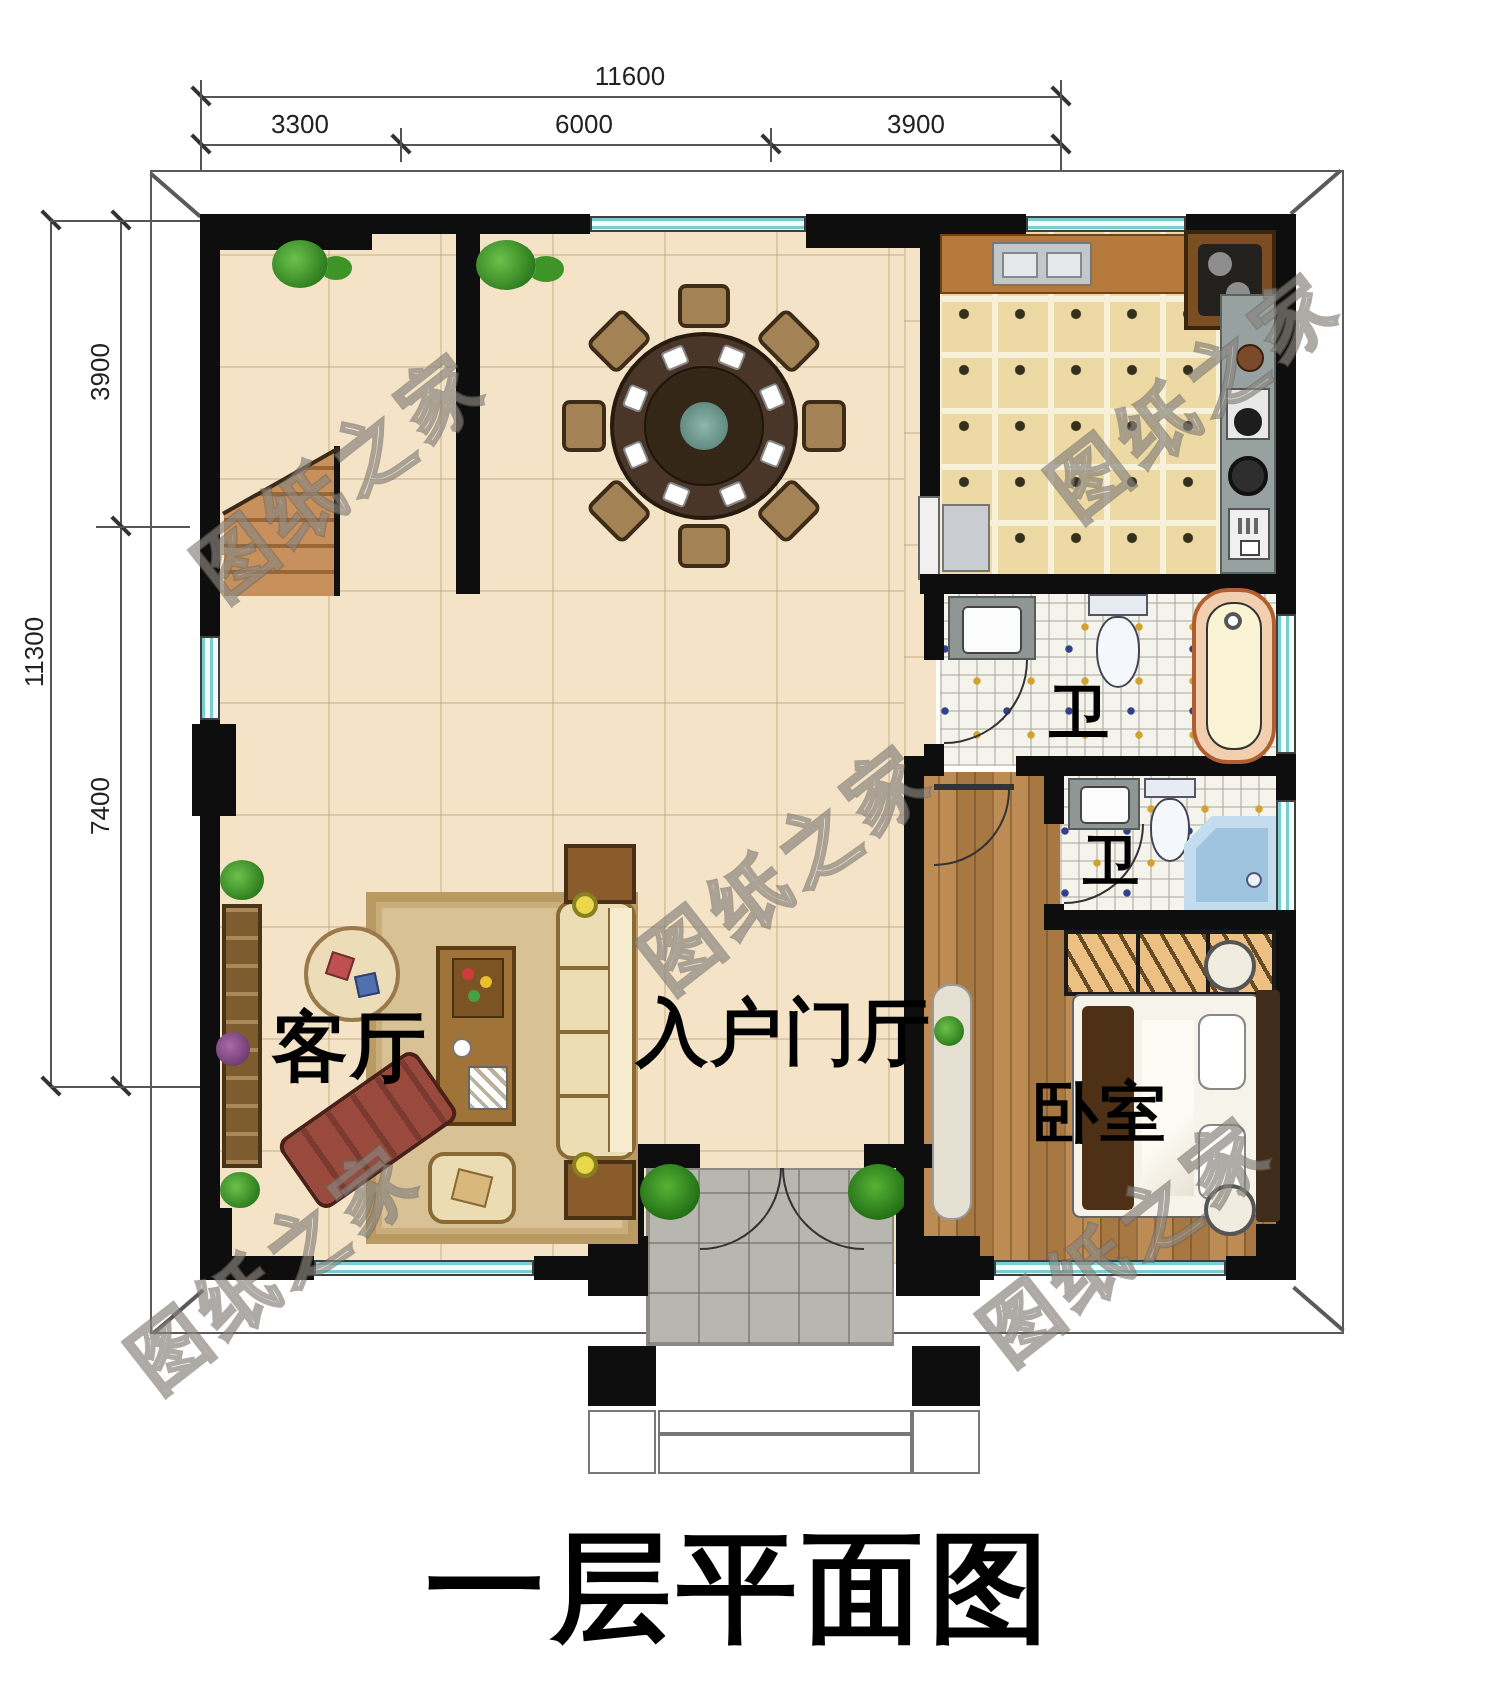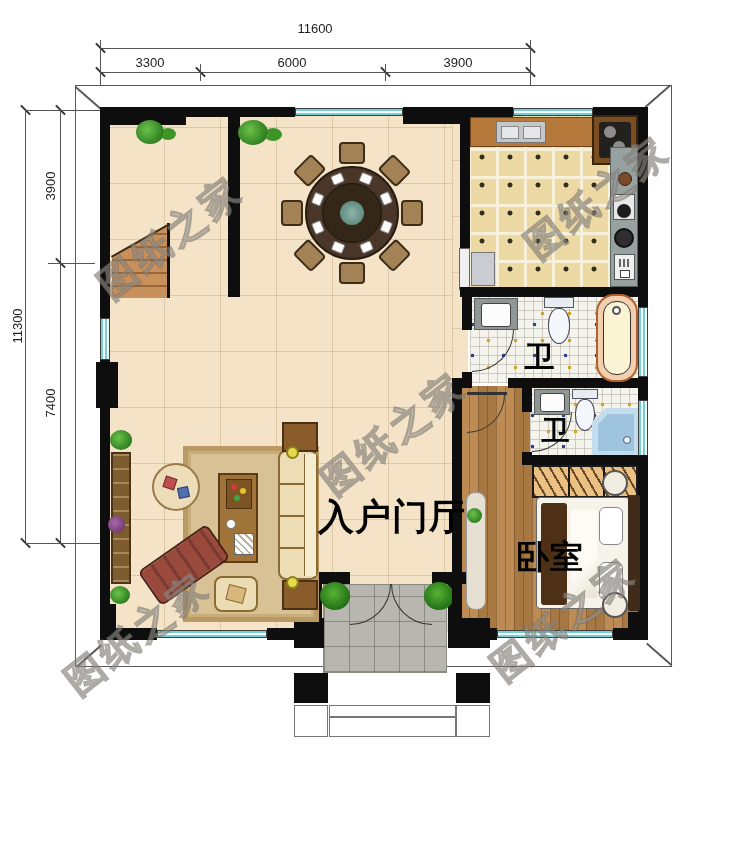--- a/index.html
+++ b/index.html
@@ -75,21 +75,21 @@
 </style>
 </head>
 <body>
 
 <div class="plan">
 
   <div>
     <div class="dl" style="left:100px;top:48px;width:430px;height:1px"></div>
     <div class="tick" style="left:94px;top:47px"></div>
     <div class="tick" style="left:524px;top:47px"></div>
-    <div class="dimtxt" style="left:315px;top:28px">11600</div>
+    <div class="dimtxt" style="left:315px;top:38px">11600</div>
   </div>
   <div>
     <div class="dl" style="left:100px;top:72px;width:430px;height:1px"></div>
     <div class="tick" style="left:94px;top:71px"></div>
     <div class="tick" style="left:194px;top:71px"></div>
     <div class="tick" style="left:379px;top:71px"></div>
     <div class="tick" style="left:524px;top:71px"></div>
     <div class="dimtxt" style="left:150px;top:62px">3300</div>
     <div class="dimtxt" style="left:292px;top:62px">6000</div>
     <div class="dimtxt" style="left:458px;top:62px">3900</div>
@@ -316,23 +316,25 @@
   <div class="abs" style="left:282px;top:580px;width:36px;height:30px;background:#8a5c2c;border:2px solid #4a3014"></div>
   <div class="abs" style="left:286px;top:576px;width:13px;height:13px;border-radius:50%;background:#e8d84a;border:2px solid #8a8020"></div>
   <div class="abs" style="left:214px;top:576px;width:44px;height:36px;background:#ecdcb4;border:2px solid #8a6a34;border-radius:8px">
     <div class="abs" style="left:11px;top:8px;width:18px;height:16px;background:#d8b87c;border:1px solid #8a6a34;transform:rotate(14deg)"></div>
   </div>
   <div class="abs" style="left:142px;top:544px;width:84px;height:42px;border:2px solid #4a2018;border-radius:6px;transform:rotate(-35deg);
        background:repeating-linear-gradient(90deg,#9a4a3c 0 12px,#7a3a30 12px 15px)"></div>
 
   <div class="label" style="left:540px;top:357px;font-size:30px">卫</div>
   <div class="label" style="left:556px;top:431px;font-size:28px">卫</div>
+  <div class="label" style="left:175px;top:524px;font-size:38px">客厅</div>
   <div class="label" style="left:392px;top:517px;font-size:36px">入户门厅</div>
   <div class="label" style="left:550px;top:557px;font-size:33px">卧室</div>
 
   <div class="wm" style="left:85px;top:212px">图纸之家</div>
   <div class="wm" style="left:512px;top:172px">图纸之家</div>
   <div class="wm" style="left:308px;top:408px">图纸之家</div>
   <div class="wm" style="left:52px;top:608px">图纸之家</div>
   <div class="wm" style="left:478px;top:594px">图纸之家</div>
 
+  <div class="title" style="left:370px;top:795px">一层平面图</div>
 
 </div>
 
 </body></html>

